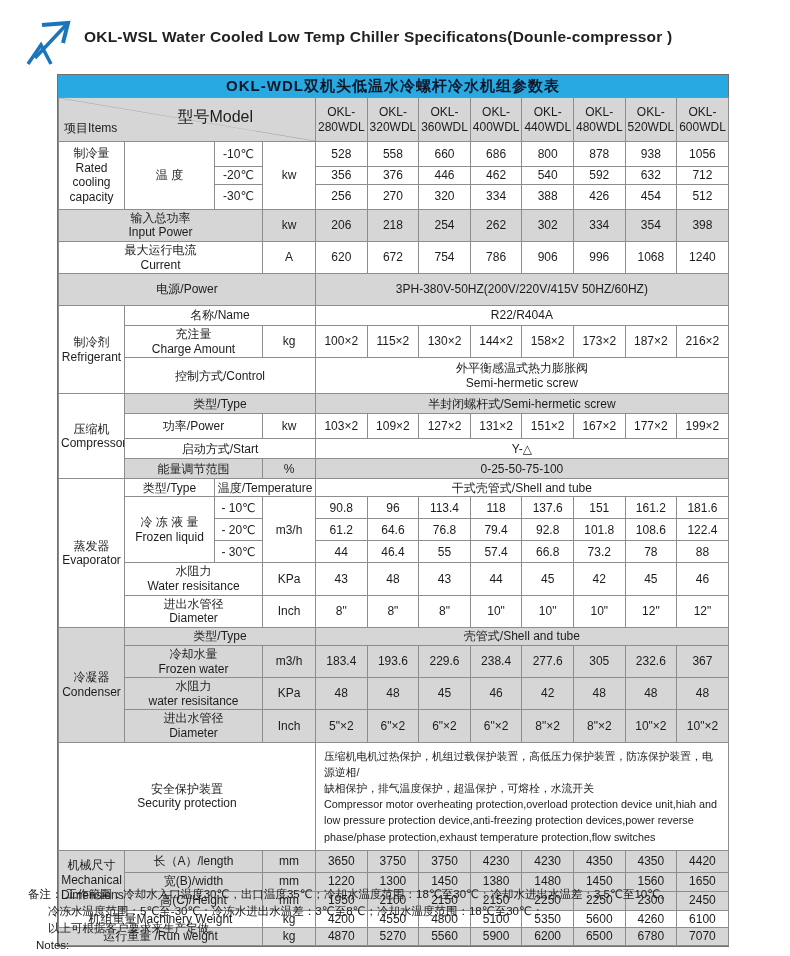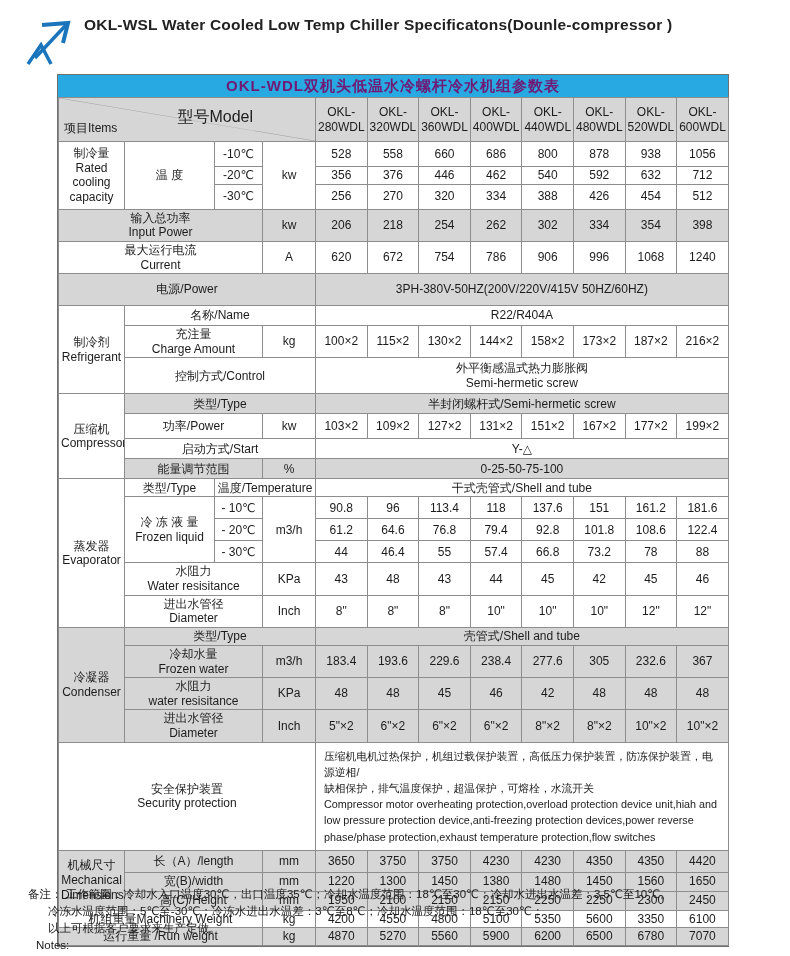--- a/index.html
+++ b/index.html
@@ -6,25 +6,25 @@
   body{
     width:790px;height:956px;position:relative;
     font-family:"Liberation Sans","DejaVu Sans",sans-serif;
     color:#1c1c1c;-webkit-font-smoothing:antialiased;
   }
   
   .page-header{position:absolute;top:8px;left:22px;width:750px;}
   .logo{position:absolute;left:0;top:8px;width:62px;height:52px;}
   .titles{margin-left:62px;}
   .title-zh{font-size:21px;font-weight:bold;letter-spacing:.5px;color:#111;}
-  .title-en{font-size:15.5px;font-weight:600;color:#222;margin-top:8px;letter-spacing:.2px;}
+  .title-en{font-size:15.5px;font-weight:600;color:#222;margin-top:20px;letter-spacing:.2px;}
   
   .table-wrap{position:absolute;left:57px;top:74px;width:670px;border:1px solid #6f6f6f;}
   .banner{
-    height:22px;line-height:22px;background:#29a9e1;color:#701a75;
+    height:22px;line-height:22px;background:#29a9e1;color:#0f172a;
     text-align:center;font-size:15px;font-weight:bold;letter-spacing:1px;
   }
   table{border-collapse:collapse;table-layout:fixed;width:670px;}
   td{
     border:1px solid #8d8d8d;text-align:center;vertical-align:middle;
     font-size:12px;padding:1px 2px;white-space:pre-line;line-height:1.22;
     overflow:hidden;
   }
   td.bg-gray{background:#d6d6d6;}
   td.bg-white{background:#ffffff;}
@@ -379,21 +379,21 @@
         </tr>
         <tr style="height: 17px;">
           <td colspan="3">机组重量Machinery Weight</td>
           <td>kg</td>
           <td>4200</td>
           <td>4550</td>
           <td>4800</td>
           <td>5100</td>
           <td>5350</td>
           <td>5600</td>
-          <td>3350</td>
+          <td>4260</td>
           <td>6100</td>
         </tr>
         <tr style="height: 17px;">
           <td colspan="3" class="bg-gray">运行重量 /Run weight</td>
           <td class="bg-gray">kg</td>
           <td class="bg-gray">4870</td>
           <td class="bg-gray">5270</td>
           <td class="bg-gray">5560</td>
           <td class="bg-gray">5900</td>
           <td class="bg-gray">6200</td>

